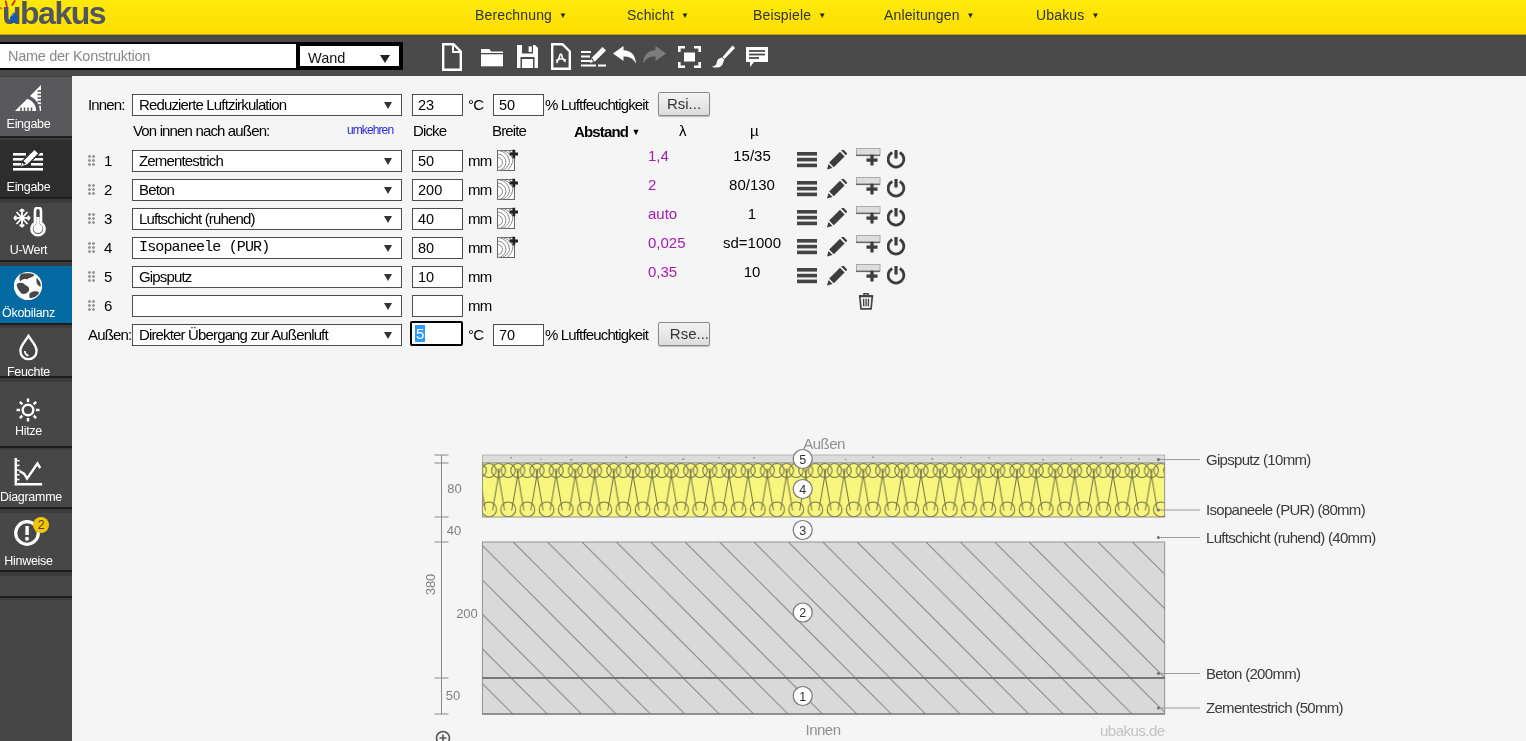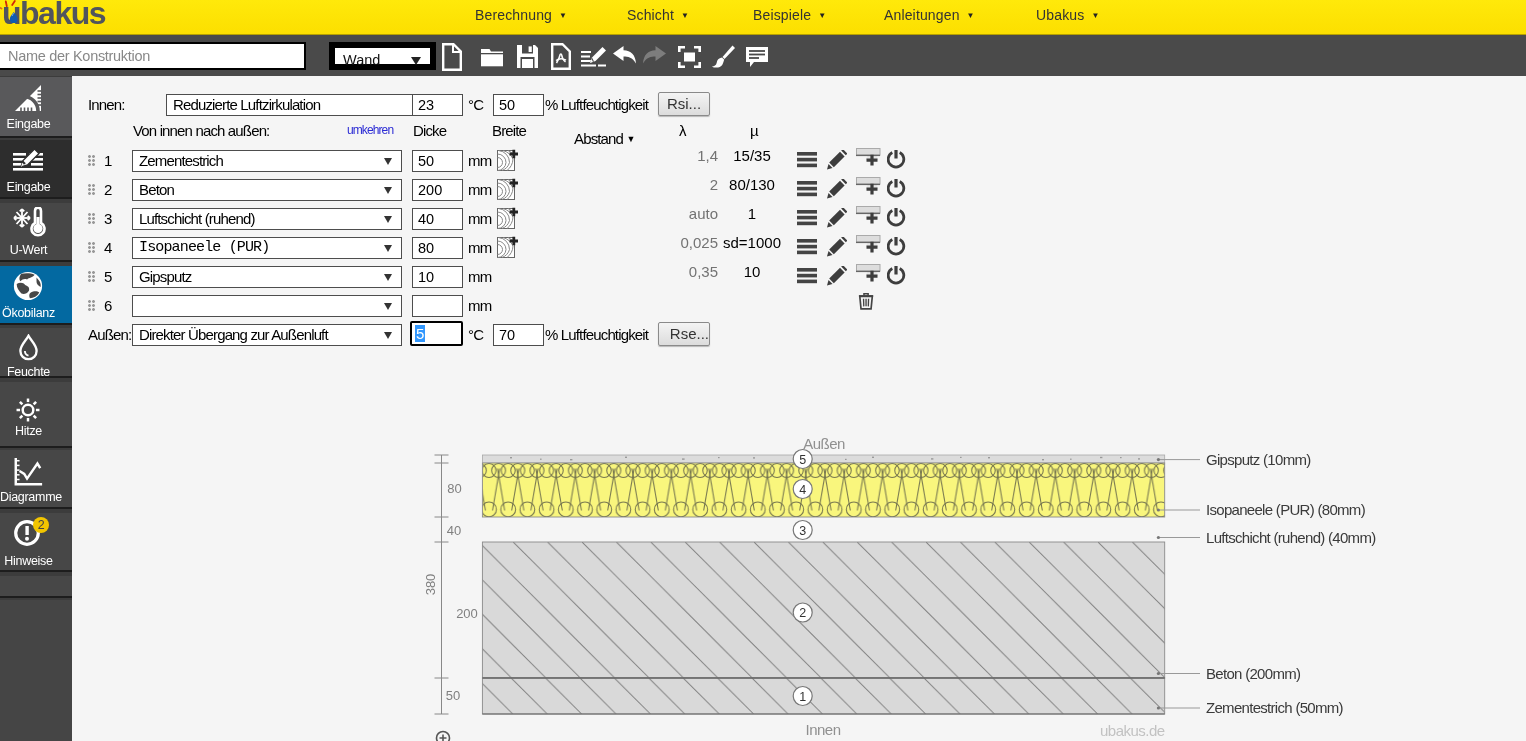--- a/index.html
+++ b/index.html
@@ -13,21 +13,21 @@
   .nav { top:7px; font-size:14px; color:#333; letter-spacing:0.15px; }
   .nav .tri { font-size:8px; color:#222; vertical-align:2px; margin-left:7px; }
   #logo { left:2px; top:-3px; font-size:32px; font-weight:bold; color:#51555d;
     letter-spacing:-1.5px; line-height:1; }
 
   
   #toolbar { left:0; top:35px; width:1526px; height:41px; background:#4a4a4a; }
   #nameinput { left:-2px; top:42px; width:308px; height:28px; border:2px solid #000;
     font-size:14.5px; color:#333; padding-left:8px; background:#fff; letter-spacing:-0.3px; }
   #nameinput::placeholder { color:#888; }
-  .tbselect { left:329px; top:42px; width:107px; height:28px; border:6px solid #000000;
+  .tbselect { left:296px; top:42px; width:107px; height:28px; border:4px solid #000000;
     background:#fff; font-size:14.5px; color:#111; padding-left:8px; line-height:24px; }
   .tbselect .tri { position:absolute; right:9px; top:9px; width:0; height:0;
     border-left:5px solid transparent; border-right:5px solid transparent;
     border-top:8px solid #222; font-size:0; }
 
   
   #sidebar { left:0; top:76px; width:72px; height:665px; background:#3c3c3c; }
   .sbitem { left:0; width:72px; height:62px; text-align:center; color:#fff;
     font-size:12.5px; letter-spacing:-0.3px; border-bottom:2px solid #1d1d1d; }
   .sbitem .lbl { position:absolute; top:40px; width:57px; text-align:center; }
@@ -38,21 +38,21 @@
   .seltri { position:absolute; width:0; height:0; border-left:4.6px solid transparent;
     border-right:4.6px solid transparent; border-top:7.6px solid #333; font-size:0; }
   .fbtn { position:absolute; left:658px; width:52px; height:24px;
     background:linear-gradient(#f4f4f4,#dcdcdc); border:1px solid #8a8a8a;
     font-size:15px; color:#333; text-align:center; line-height:22px;
     box-shadow:0 1px 1px rgba(0,0,0,0.25); border-radius:2px; }
   .rownum { font-size:15px; color:#000; }
   .handle { width:7px; height:11px;
     background-image:radial-gradient(circle at 1.5px 1.5px, #999 1.2px, transparent 1.6px);
     background-size:4px 4px; }
-  .lam { font-size:15px; color:#737373; width:70px; text-align:right; }
+  .lam { font-size:15px; color:#a21caf; width:70px; text-align:left; }
   .mu  { font-size:15px; color:#000; width:80px; text-align:center; }
   .blue { color:#2b2bd4; }
   .fsel { width:270px; height:22px; border:1px solid #4d4d4d; background:#fff;
     font-size:15px; color:#000; padding-left:6px; line-height:20px; letter-spacing:-0.85px; }
   .fsel .seltri { right:9px; top:7px; }
   .finp { width:51px; height:22px; border:1px solid #4d4d4d; background:#fff;
     font-size:14.5px; color:#000; padding-left:5px; line-height:20px; }
 </style>
 </head>
 <body>
@@ -263,32 +263,32 @@
     <circle cx="15" cy="25.8" r="2" fill="#fff"></circle>
     <circle cx="29" cy="12" r="8" fill="#f2c500"></circle>
     <text x="29" y="16.2" font-size="12.5" fill="#444" text-anchor="middle" font-family="Liberation Sans">2</text>
   </svg>
   <div class="lbl" style="top:41px;">Hinweise</div>
 </div>
 <div class="abs" style="left:0;top:575.5px;width:72px;height:22px;background:#474747;border-bottom:2px solid #1d1d1d;"></div>
 <div class="abs" style="left:0;top:599.5px;width:72px;height:142px;background:#454545;"></div>
 
 <div class="abs flabel" style="left:88px;top:96px;">Innen:</div>
-<div class="abs fsel" style="left:132px;top:94px;margin-left:34px;">Reduzierte Luftzirkulation<span class="seltri">▼</span></div>
+<div class="abs fsel" style="left:132px;top:94px;">Reduzierte Luftzirkulation<span class="seltri">▼</span></div>
 <div class="abs finp" style="left:412px;top:94px;">23</div>
 <div class="abs flabel" style="left:468px;top:96px;">°C</div>
 <div class="abs finp" style="left:493px;top:94px;">50</div>
 <div class="abs flabel" style="left:545px;top:96px;">% Luftfeuchtigkeit</div>
 <div class="abs fbtn" style="top:92px;">Rsi...</div>
 
 <div class="abs flabel" style="left:133px;top:122px;">Von innen nach außen:</div>
 <div class="abs blue" style="left:347px;top:123px;font-size:12px;letter-spacing:-0.9px;">umkehren</div>
 <div class="abs flabel" style="left:413px;top:122px;">Dicke</div>
 <div class="abs flabel" style="left:492px;top:122px;">Breite</div>
-<div class="abs flabel" style="left:574px;top:130px;">Abstand <span style="font-size:9px;vertical-align:2px;">▼</span></div>
+<div class="abs flabel" style="left:574px;top:123px;font-weight:bold;">Abstand <span style="font-size:9px;vertical-align:2px;">▼</span></div>
 <div class="abs flabel" style="left:679px;top:122px;">λ</div>
 <div class="abs flabel" style="left:750px;top:122px;">µ</div>
 
 <svg width="0" height="0" style="position:absolute">
   <defs>
     <g id="ham" fill="#444">
       <rect x="0" y="0" width="20" height="3.6"></rect>
       <rect x="0" y="5.8" width="20" height="3.6"></rect>
       <rect x="0" y="11.6" width="20" height="3.6"></rect>
     </g>

